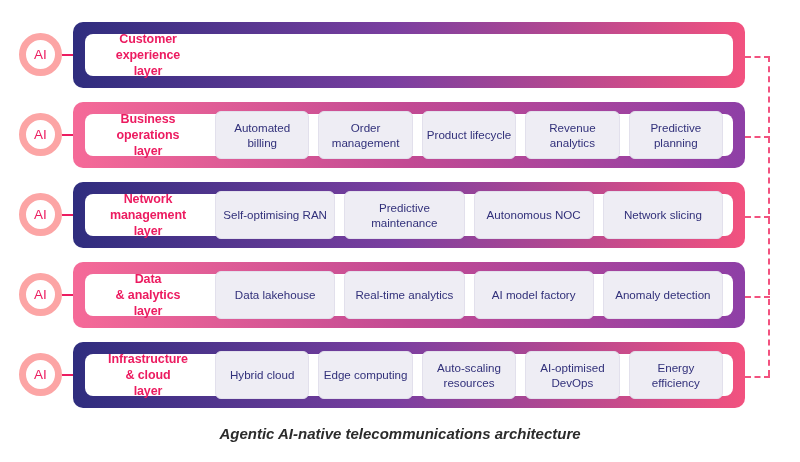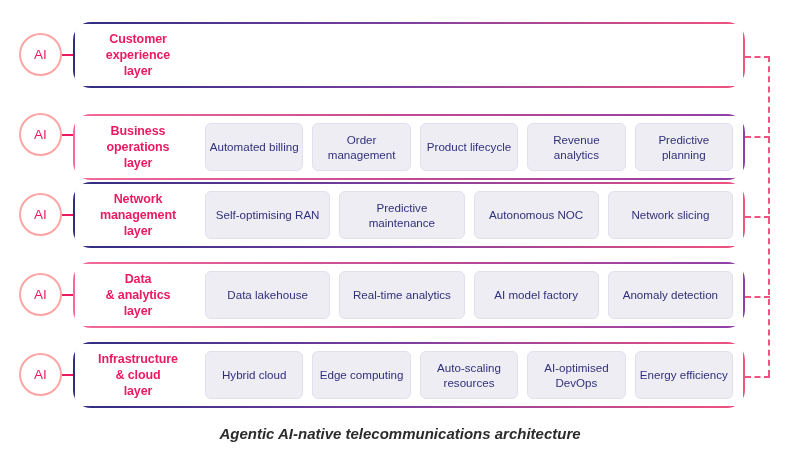--- a/index.html
+++ b/index.html
@@ -20,22 +20,22 @@
   }
 
   
   .layer-row {
     position: absolute;
     left: 73px;
     width: 672px;
     height: 66px;
     display: flex;
     align-items: flex-end;
-    border-radius: 18px;
-    padding: 2px;
+    border-radius: 10px;
+    padding: 12px;
     background: linear-gradient(90deg, #2f2d7e 0%, #7b3fa0 48%, #f2527f 100%);
   }
   .layer-row.pinkish {
     background: linear-gradient(90deg, #f56a98 0%, #c24a93 50%, #8e3fa6 100%);
   }
   .row-inner {
     position: relative;
     width: 100%;
     height: 100%;
     background: #ffffff;
@@ -82,21 +82,21 @@
     color: #31307a;
     padding: 2px 3px;
   }
 
   
   .ai-node {
     position: absolute;
     left: 19px;
     width: 43px;
     height: 43px;
-    border: 2px solid #fca5a5;
+    border: 7px solid #fca5a5;
     border-radius: 50%;
     display: flex;
     align-items: center;
     justify-content: center;
     font-size: 13.5px;
     color: #ec1b60;
     background: #ffffff;
   }
   .ai-connector {
     position: absolute;
@@ -148,21 +148,21 @@
         <div>experience</div>
         <div>layer</div>
       </div>
     </div>
   </div>
 
   <div class="ai-node" style="top:113px;">
     <span>AI</span>
   </div>
   <div class="ai-connector" style="top:134px;"></div>
-  <div class="layer-row pinkish" style="top:114px;">
+  <div class="layer-row pinkish" style="top:102px;">
     <div class="row-inner">
       <div class="layer-label">
         <div>Business</div>
         <div>operations</div>
         <div>layer</div>
       </div>
       <div class="cards">
         <div class="card">Automated billing</div>
         <div class="card">Order management</div>
         <div class="card">Product lifecycle</div>

